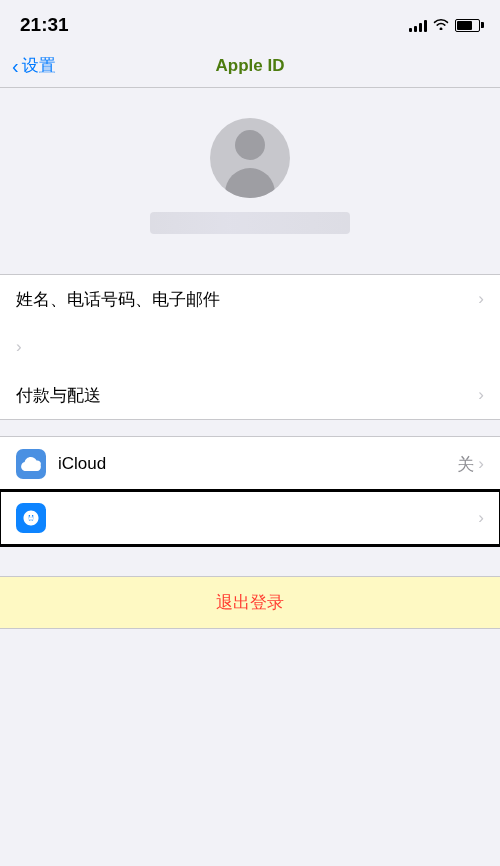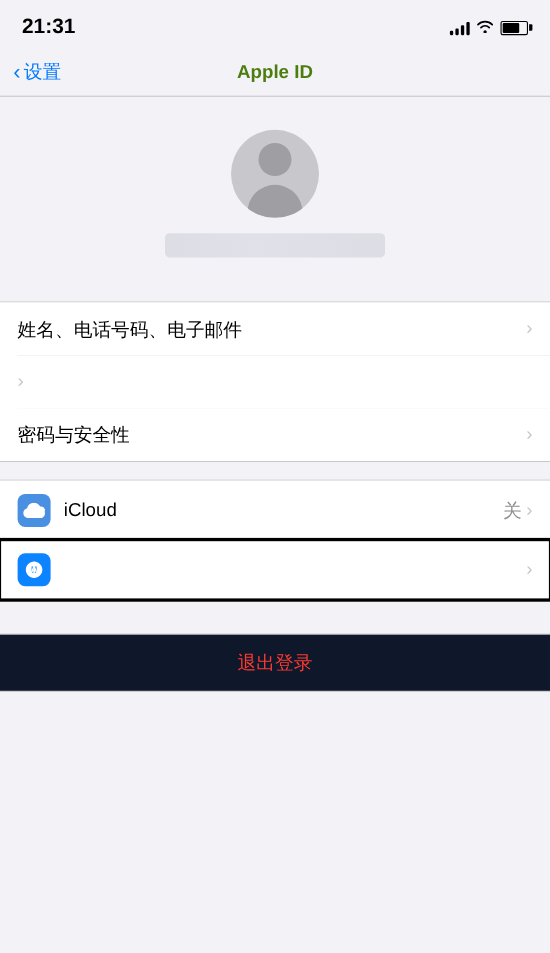--- a/index.html
+++ b/index.html
@@ -245,21 +245,21 @@
       margin-top: 30px;
       background: #fff;
       border-top: 1px solid #c8c8cc;
       border-bottom: 1px solid #c8c8cc;
     }
     .signout-button {
       display: flex;
       align-items: center;
       justify-content: center;
       padding: 14px 16px;
-      background: #0f172a;
+      background: #fef9c3;
       cursor: pointer;
     }
     .signout-label {
       font-size: 17px;
       color: #ff3b30;
     }
   </style>
 </head>
 <body>
 
@@ -312,21 +312,21 @@
       <span class="chevron-right">›</span>
     </div>
   </div>
   <div class="settings-item">
     <div class="settings-item-right">
       <span class="chevron-right">›</span>
     </div>
   </div>
   <div class="settings-item">
     <div class="settings-item-left">
-      <span class="settings-item-label">密码与安全性</span>
+      <span class="settings-item-label">付款与配送</span>
     </div>
     <div class="settings-item-right">
       <span class="chevron-right">›</span>
     </div>
   </div>
 </div>
 
 <div class="settings-group" style="margin-top:16px;">
   <div class="settings-item">
     <div class="settings-item-left">

